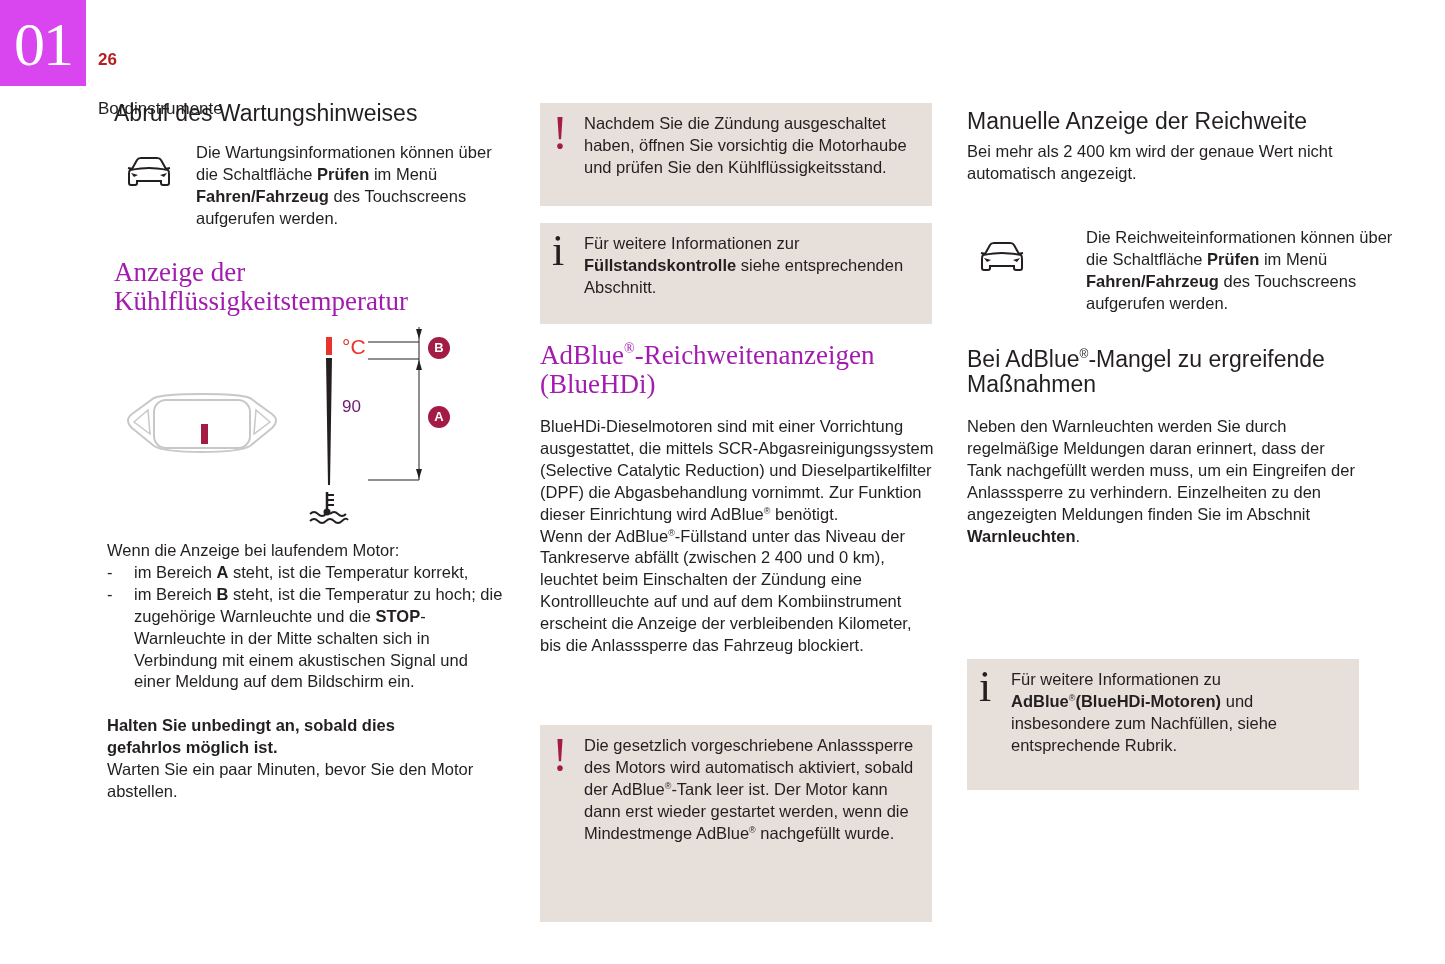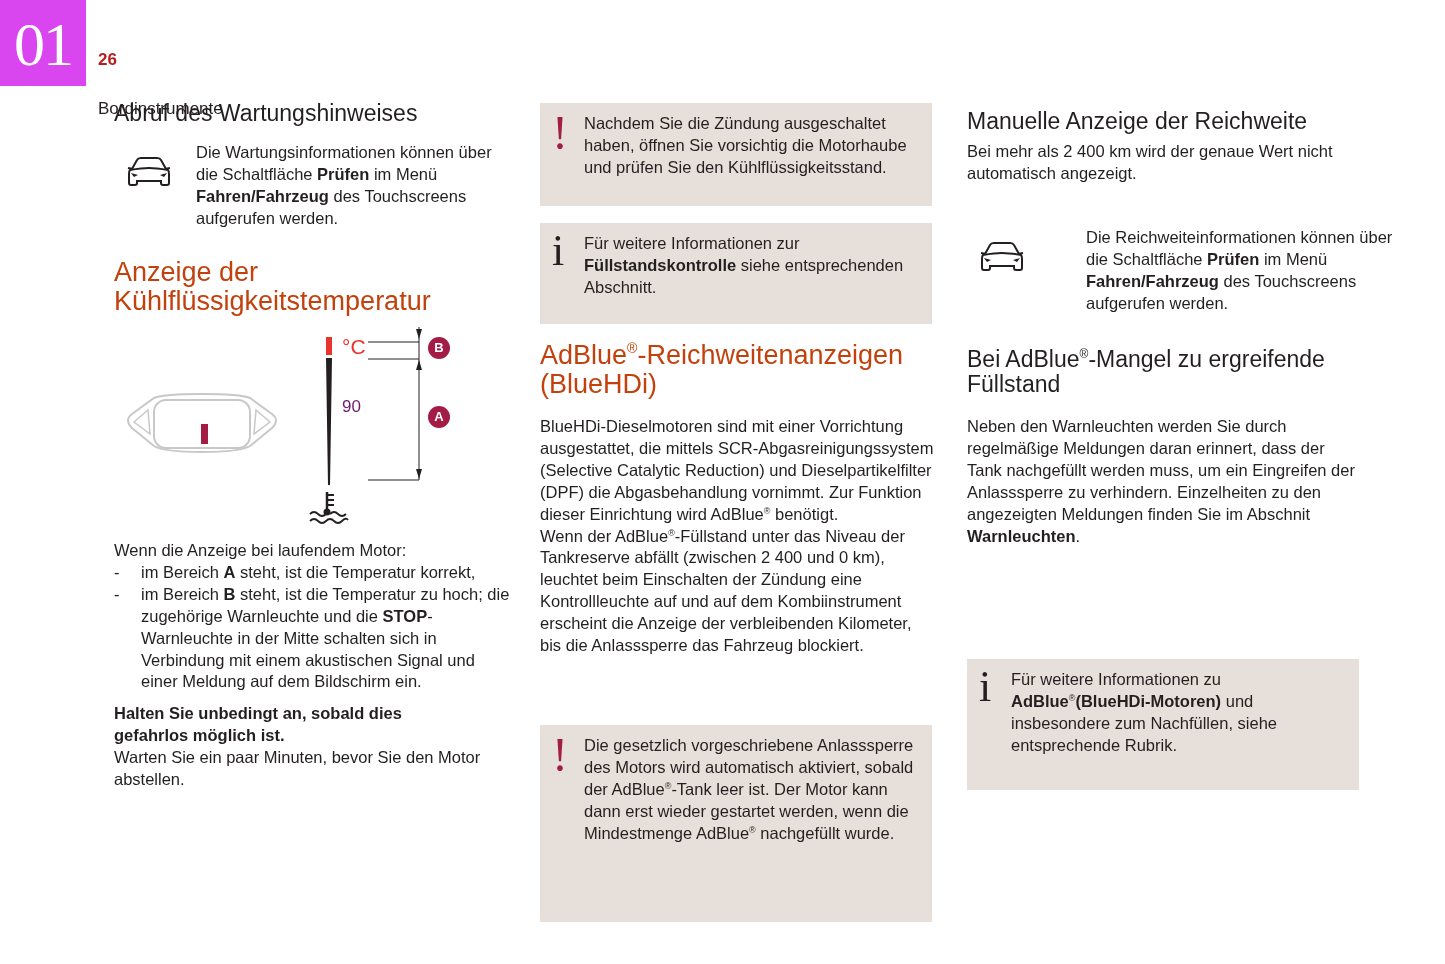--- a/index.html
+++ b/index.html
@@ -4,21 +4,21 @@
 <style>
   * { box-sizing: border-box; margin: 0; padding: 0; }
   html, body { width: 1445px; height: 964px; background: #ffffff; overflow: hidden; }
   body { position: relative; font-family: "Liberation Sans", sans-serif; color: #231f20; }
 
   .chapter-tab { position: absolute; left: 0; top: 0; width: 86px; height: 86px; background: #d946ef; }
   .chapter-num { position: absolute; left: 0; top: 6px; width: 86px; text-align: center; font-family: "Liberation Serif", serif; font-size: 62px; color: #ffffff; letter-spacing: -2px; line-height: 76px; }
   .page-num { position: absolute; left: 98px; top: 50px; font-size: 17px; font-weight: bold; color: #b91c1c; }
   .chapter-title { position: absolute; left: 98px; top: 70px; font-size: 17px; color: #231f20; margin-top: 29px; }
   .h2 { font-size: 23px; font-weight: normal; line-height: 28px; color: #231f20; }
-  .h1 { font-size: 27px; font-weight: normal; line-height: 29px; color: #c2410c; }
+  .h1 { font-size: 27px; font-weight: normal; line-height: 29px; color: #a21caf; font-family: Liberation Serif, serif; }
   .p { font-size: 16.5px; line-height: 21.9px; color: #231f20; }
   .p b { font-weight: bold; text-align: center; }
   sup { font-size: 9px; vertical-align: 6px; line-height: 0; }
   .h1 sup { font-size: 14px; vertical-align: 11px; }
   .h2 sup { font-size: 12px; vertical-align: 9px; }
 
   .note { position: absolute; background: #e7e0da; }
   .note .glyph { position: absolute; left: 12px; font-family: "Liberation Serif", serif; }
   .note .glyph.warn { color: #a31c45; font-size: 48px; top: 6px; line-height: 48px; }
   .note .glyph.info { color: #231f20; font-size: 44px; top: 6px; line-height: 44px; }
@@ -84,31 +84,31 @@
       <line x1="19" y1="2" x2="19" y2="20" stroke="#231f20" stroke-width="2.5"></line>
       <line x1="19" y1="5" x2="26" y2="5" stroke="#231f20" stroke-width="2"></line>
       <line x1="19" y1="10" x2="26" y2="10" stroke="#231f20" stroke-width="2"></line>
       <line x1="19" y1="15" x2="26" y2="15" stroke="#231f20" stroke-width="2"></line>
       <circle cx="19" cy="22" r="3.5" fill="#231f20"></circle>
       <path d="M2 24 Q6 20 10 24 Q14 28 18 24 M22 24 Q26 20 30 24 Q34 28 38 24" fill="none" stroke="#231f20" stroke-width="1.8"></path>
       <path d="M2 31 Q6 27 10 31 Q14 35 18 31 Q22 27 26 31 Q30 35 34 31 Q38 27 40 30" fill="none" stroke="#231f20" stroke-width="1.8"></path>
     </svg>
   </div>
 
-  <div style="position:absolute;left:114px;top:540px;width:400px;">
+  <div style="position:absolute;left:107px;top:540px;width:400px;">
     <p class="p">Wenn die Anzeige bei laufendem Motor:</p>
     <div class="p bullet">
       <span class="dash">-</span>
       <span>im Bereich </span><b>A</b><span> steht, ist die Temperatur korrekt,</span>
     </div>
     <div class="p bullet">
       <span class="dash">-</span>
       <span>im Bereich </span><b>B</b><span> steht, ist die Temperatur zu hoch; die zugehörige Warnleuchte und die </span><b>STOP</b><span>-Warnleuchte in der Mitte schalten sich in Verbindung mit einem akustischen Signal und einer Meldung auf dem Bildschirm ein.</span>
     </div>
-    <p class="p" style="margin-top:10px;font-weight:bold;width:330px;">Halten Sie unbedingt an, sobald dies gefahrlos möglich ist.</p>
+    <p class="p" style="margin-top:22px;font-weight:bold;width:330px;">Halten Sie unbedingt an, sobald dies gefahrlos möglich ist.</p>
     <p class="p">Warten Sie ein paar Minuten, bevor Sie den Motor abstellen.</p>
   </div>
 </div>
 
 <div>
   <div class="note" style="left:540px;top:103px;width:392px;height:103px;">
     <span class="glyph warn">!</span>
     <p class="p txt">Nachdem Sie die Zündung ausgeschaltet haben, öffnen Sie vorsichtig die Motorhaube und prüfen Sie den Kühlflüssigkeitsstand.</p>
   </div>
 
@@ -149,21 +149,21 @@
     <path d="M2 13 L7 14 M44 13 L39 14" stroke="#231f20" stroke-width="2"></path>
     <path d="M4 15 Q3 16 3 19 L3 28 Q3 30 5 30 L9 30 Q11 30 11 28 L11 26 L35 26 L35 28 Q35 30 37 30 L41 30 Q43 30 43 28 L43 19 Q43 16 42 15 Q30 13 23 13 Q16 13 4 15 Z" fill="none" stroke="#231f20" stroke-width="2"></path>
     <path d="M5 18 L12 20 L8 22 Z M41 18 L34 20 L38 22 Z" fill="#231f20"></path>
   </svg>
 
   <p class="p" style="position:absolute;left:1049px;top:227px;width:312px;margin-left:37px;">
     <span>Die Reichweiteinformationen können über die Schaltfläche </span><b>Prüfen</b><span> im Menü </span><b>Fahren/Fahrzeug</b><span> des Touchscreens aufgerufen werden.</span>
   </p>
 
   <h2 class="h2" style="position:absolute;left:967px;top:347px;width:400px;line-height:25px;">
-    <span>Bei AdBlue</span><sup>®</sup><span>-Mangel zu ergreifende</span><br><span>Füllstand</span>
+    <span>Bei AdBlue</span><sup>®</sup><span>-Mangel zu ergreifende</span><br><span>Maßnahmen</span>
   </h2>
 
   <div style="position:absolute;left:967px;top:416px;width:396px;">
     <p class="p">
       <span>Neben den Warnleuchten werden Sie durch regelmäßige Meldungen daran erinnert, dass der Tank nachgefüllt werden muss, um ein Eingreifen der Anlasssperre zu verhindern. Einzelheiten zu den angezeigten Meldungen finden Sie im Abschnit </span><b>Warnleuchten</b><span>.</span>
     </p>
   </div>
 
   <div class="note" style="left:967px;top:659px;width:392px;height:131px;">
     <span class="glyph info">i</span>

